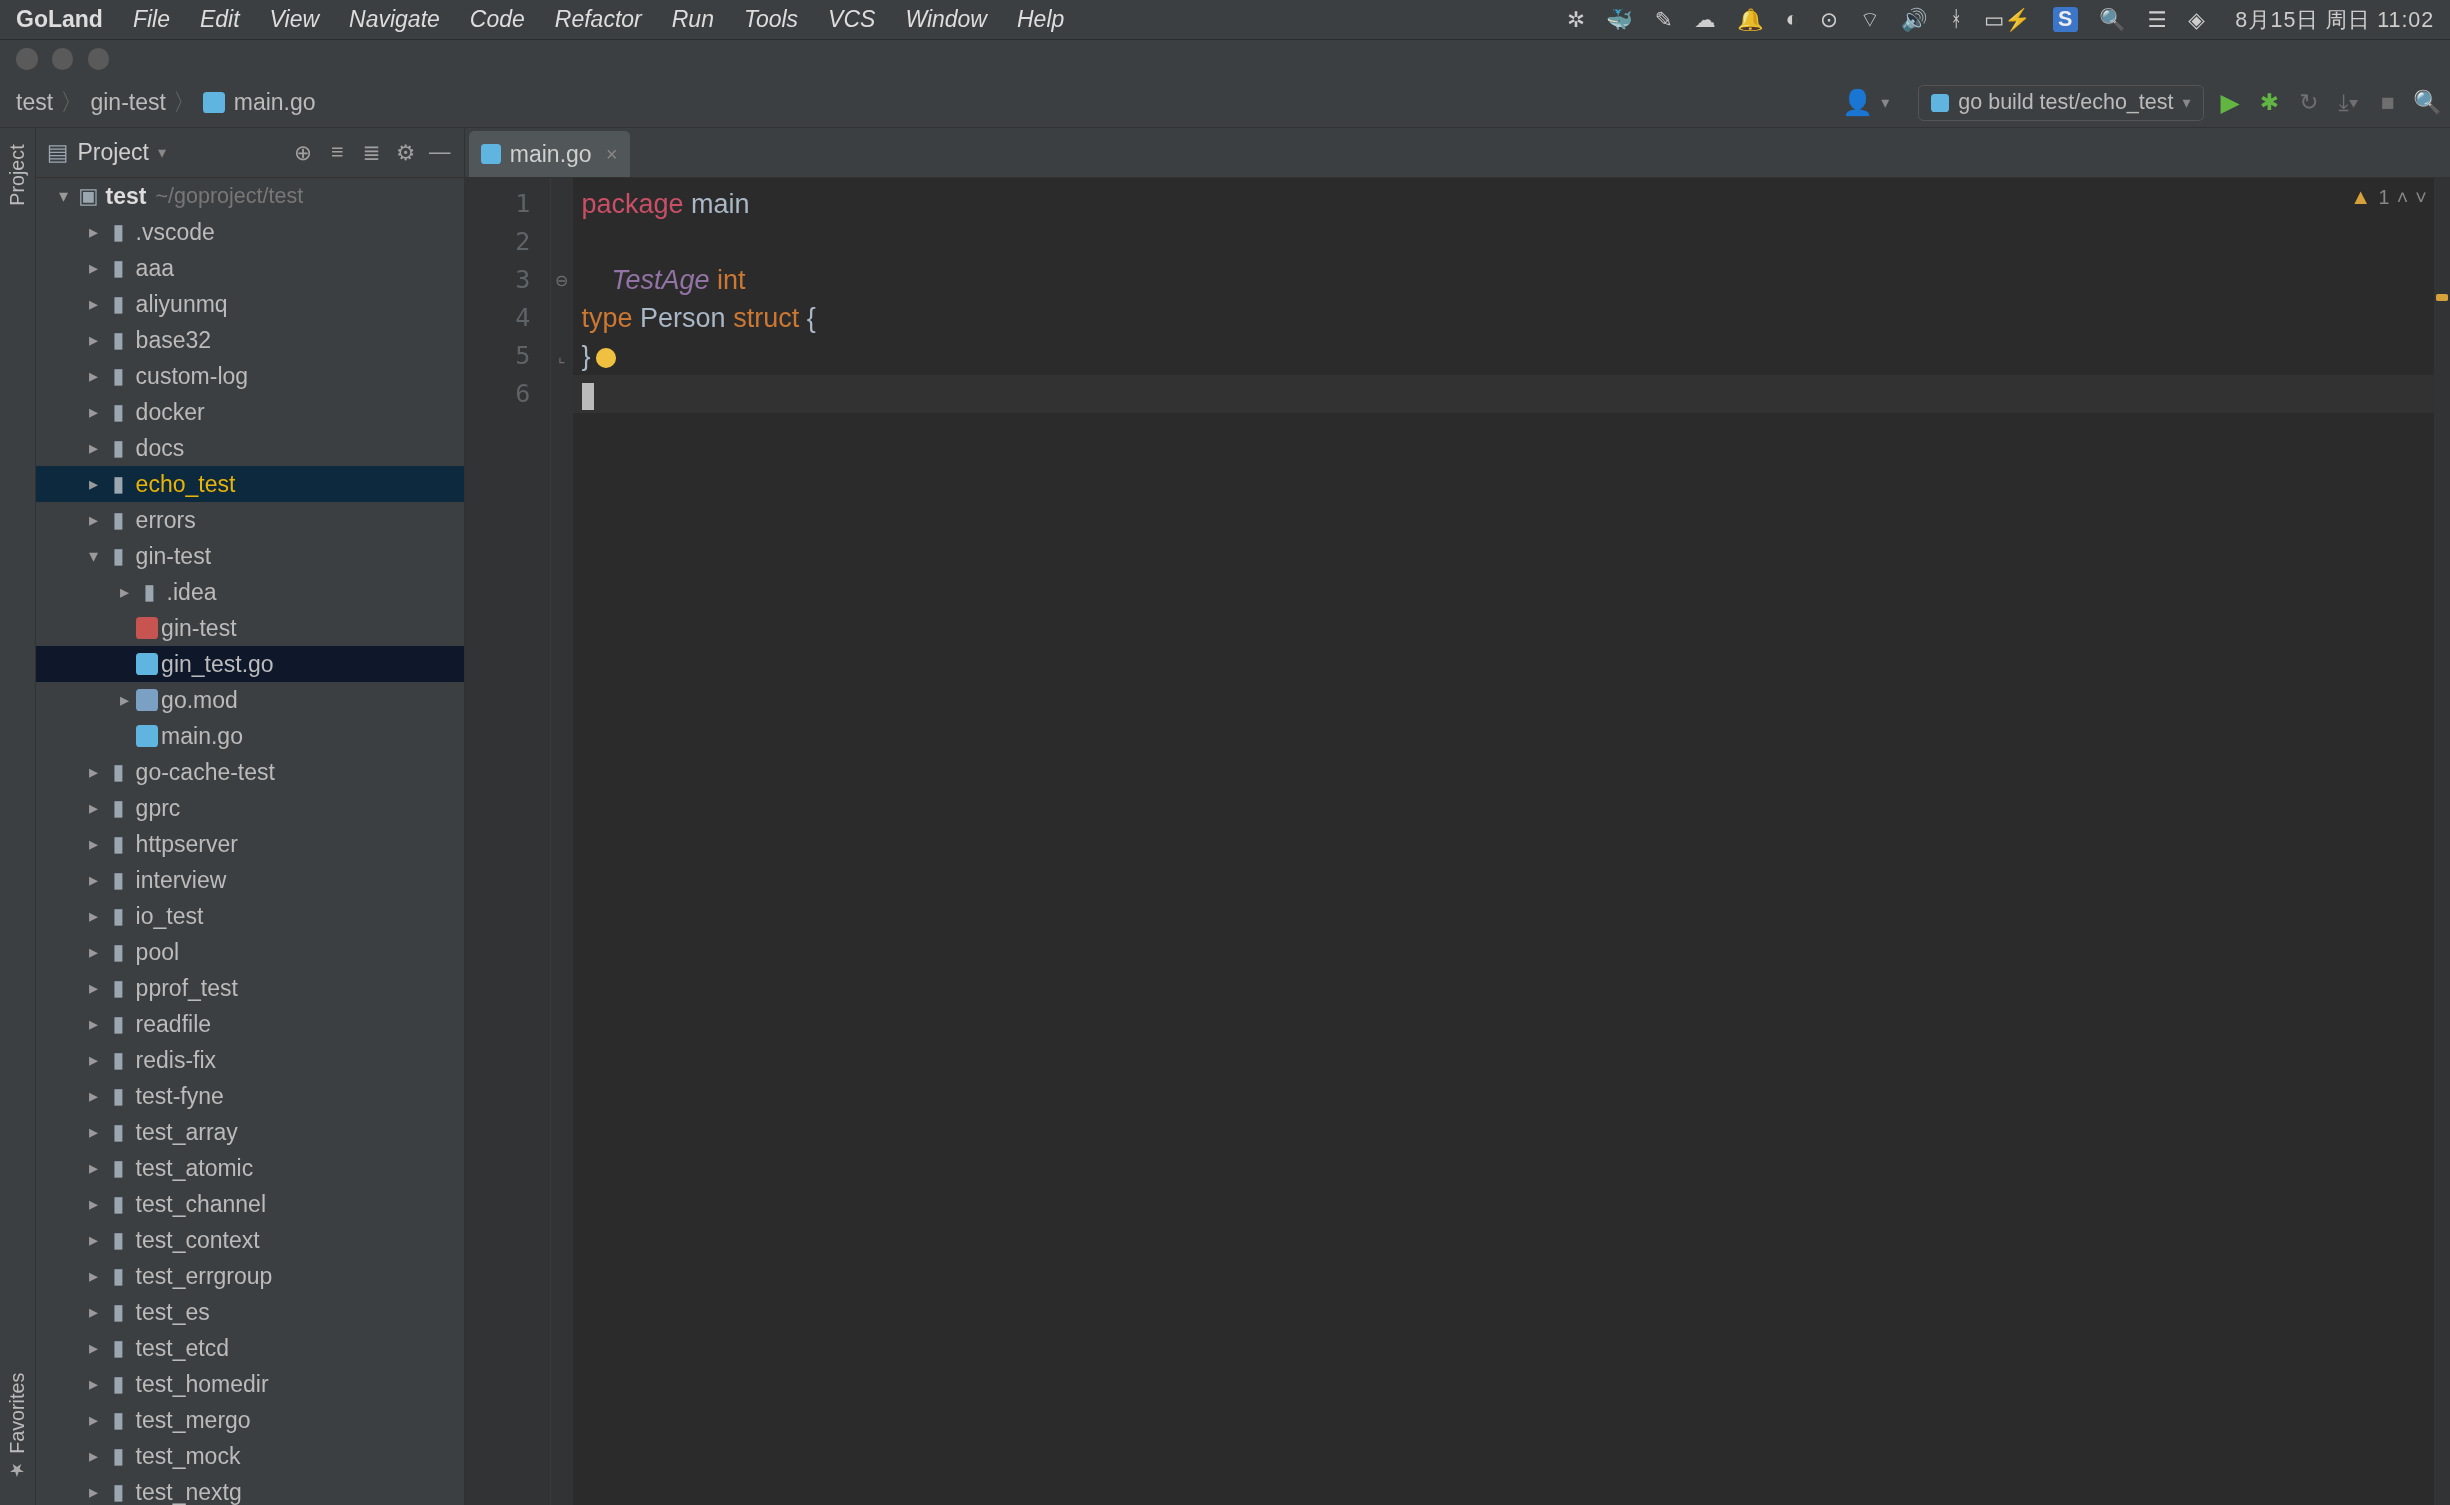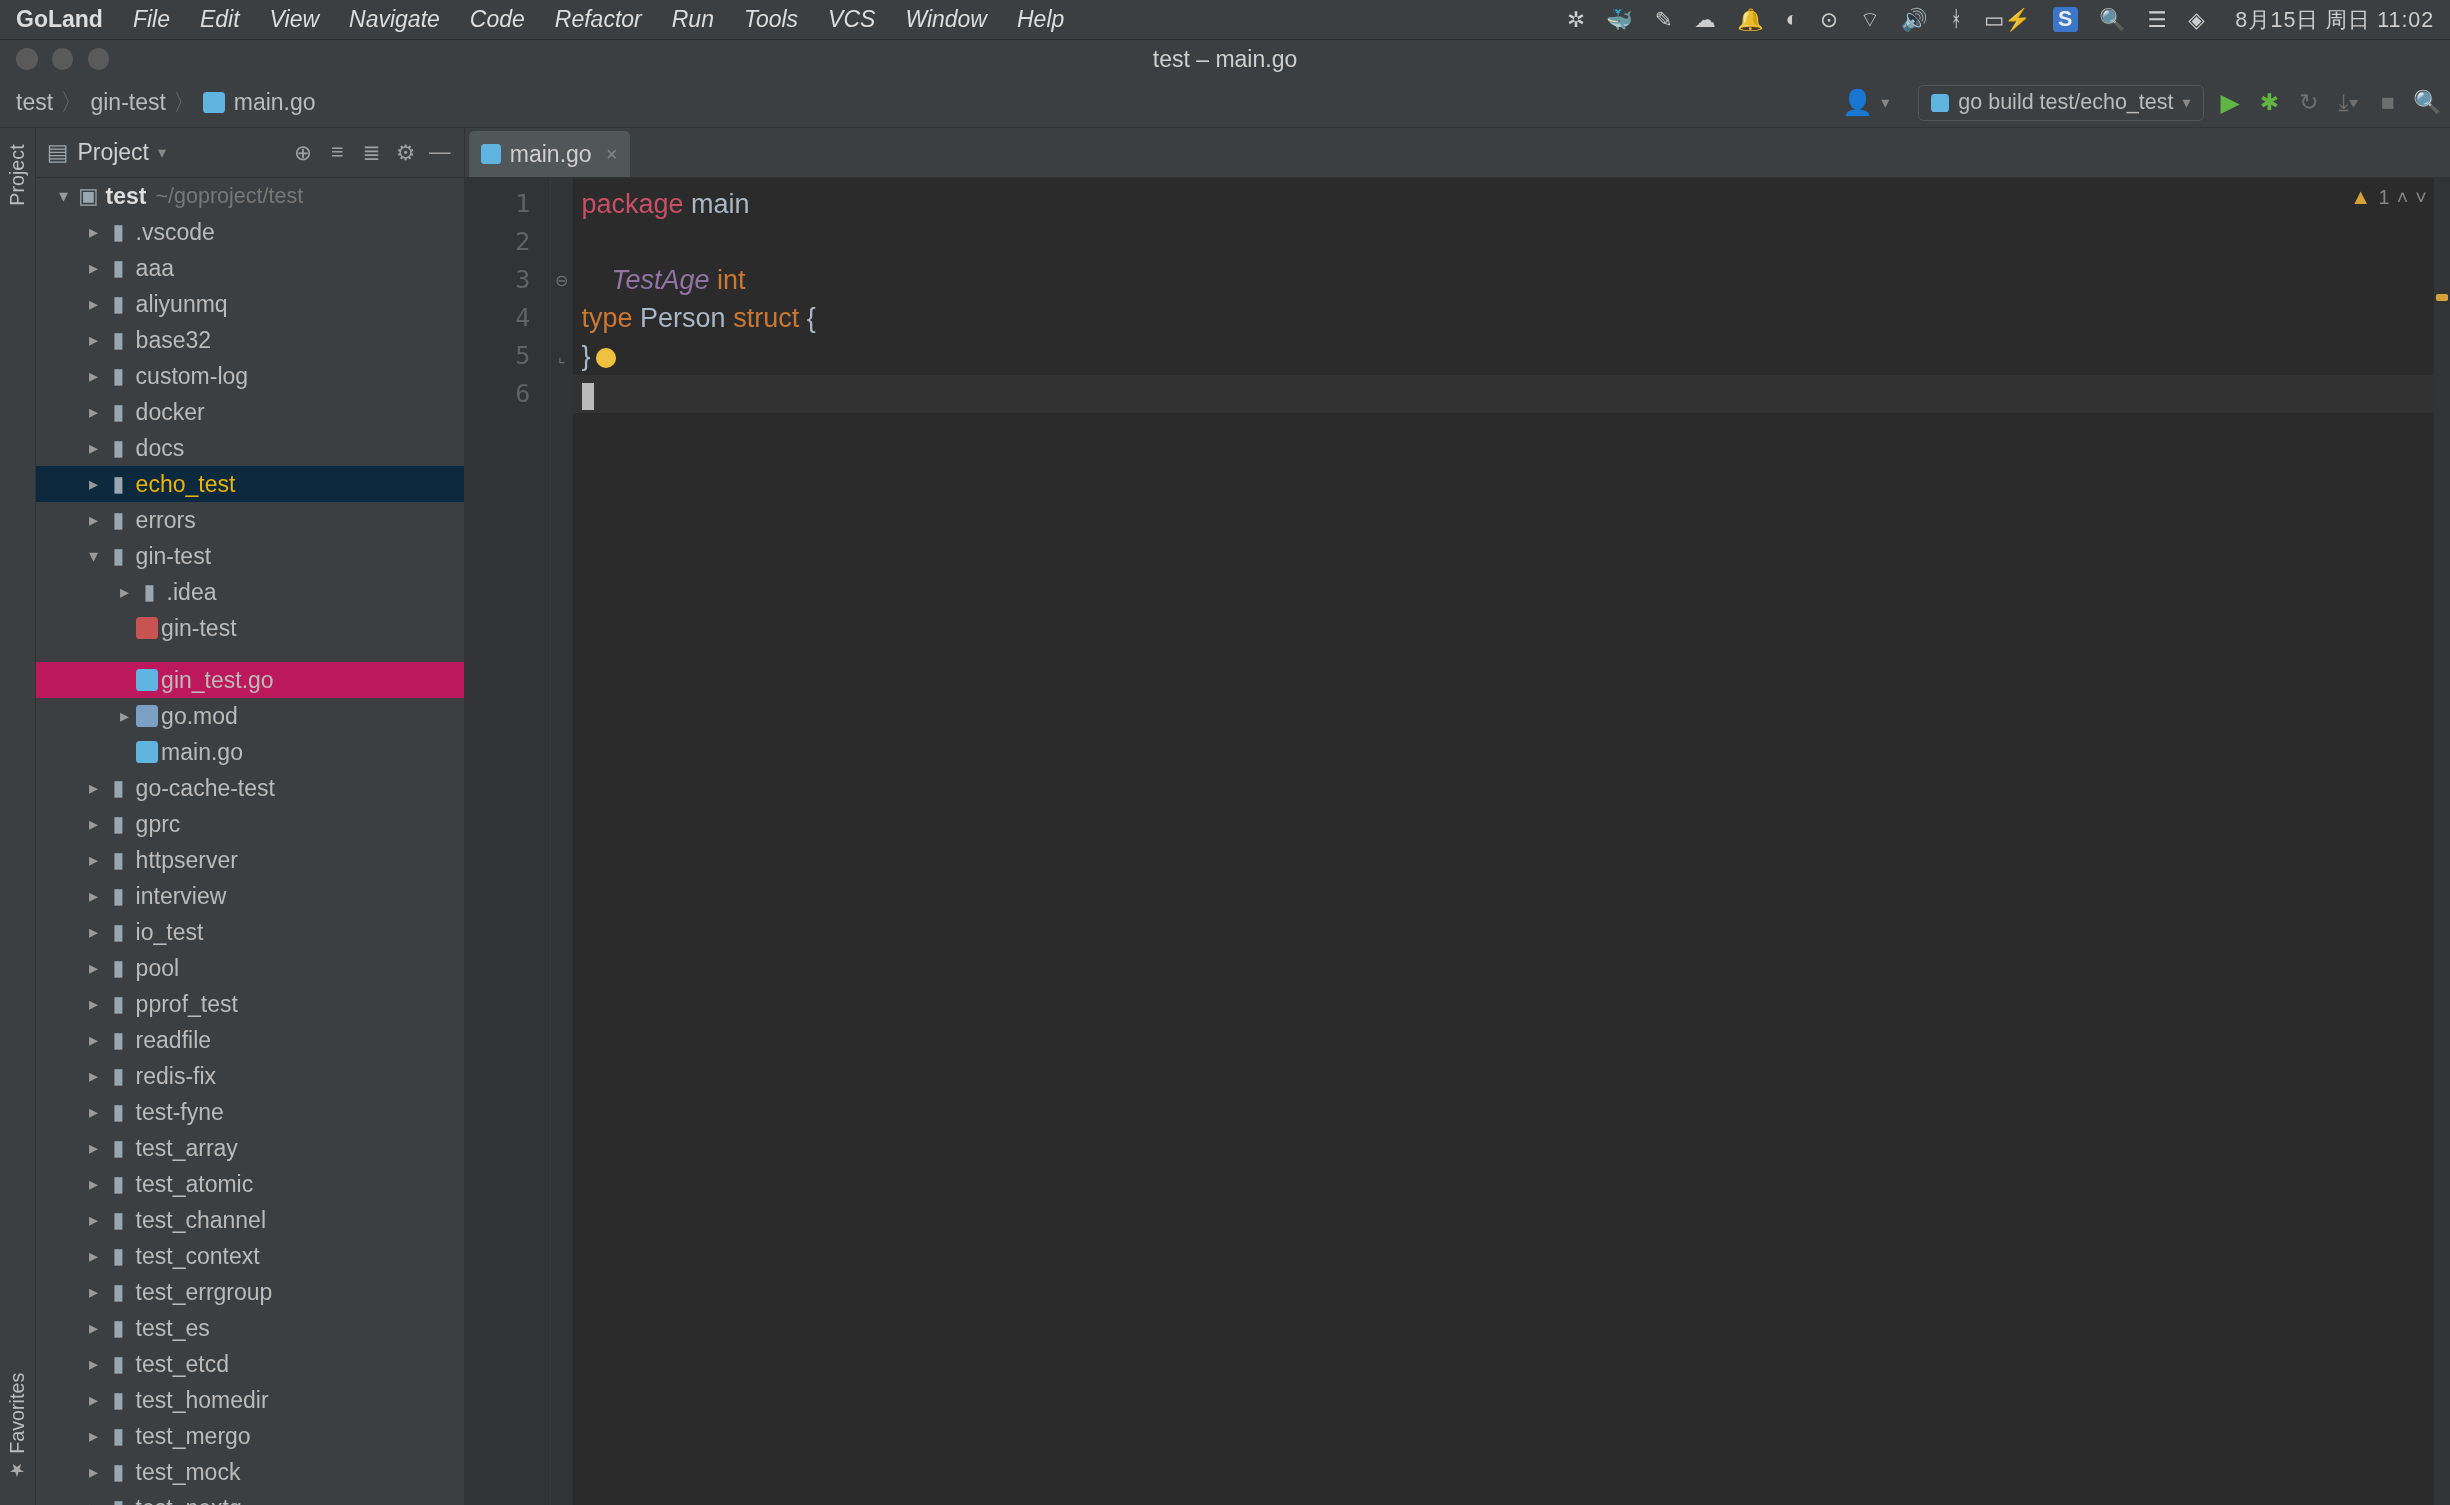--- a/index.html
+++ b/index.html
@@ -64,21 +64,21 @@
 .tree-row .ic { width: 27px; text-align: center; font-size: 21.5px; margin-right: 3.6px; color: #9aa7b0; }
 .tree-row .ic.folder { color: #9aa7b0; }
 .tree-row .ic.go { display:inline-block; width:21.5px; height:21.5px; background:#5fb4e0; border-radius:3.6px; }
 .tree-row .ic.mod { display:inline-block; width:21.5px; height:21.5px; background:#7aa0c4; border-radius:3.6px; }
 .tree-row .ic.iml { display:inline-block; width:21.5px; height:21.5px; background:#c75450; border-radius:3.6px; }
 .tree-row .name { color: #bbbbbb; }
 .tree-row .name.bold { color: #dddddd; font-weight: 600; }
 .tree-row .path-hint { color: #777; margin-left: 9px; font-size: 21.5px; }
 .tree-row.selected { background: #0d293e; }
 .tree-row.selected .name { color: #eab308; }
-.tree-row.hl { background: #be185d; margin-top: 16px; }
+.tree-row.hl { background: #0f172a; }
 
 
 .editor-area { flex: 1; display: flex; flex-direction: column; background: #2b2b2b; }
 .tabstrip { height: 50px; background: #3c3f41; display: flex; align-items: flex-end; border-bottom: 1.8px solid #323232; padding-left: 3.6px; }
 .tab { height: 46px; background: #515658; border-top-left-radius: 5.4px; border-top-right-radius: 5.4px; display: flex; align-items: center; padding: 0 12.5px; gap: 9px; color: #cfcfcf; font-size: 23px; margin-right: 3.6px; }
 .tab .go-file-ic { width: 19.7px; height: 19.7px; background: #5fb4e0; border-radius: 3.6px; display: inline-block; }
 .tab .close { color: #888; font-size: 19.7px; cursor: pointer; margin-left: 5.4px; }
 
 .editor-body { flex: 1; display: flex; position: relative; }
 .gutter-col { width: 86px; background: #313335; border-right: 0.9px solid #3a3a3a; padding-top: 7.2px; }
@@ -141,21 +141,20 @@
     <span class="clock">8月15日 周日 11:02</span>
   </div>
 </div>
 
 <div class="titlebar">
   <div class="traffic">
     <span></span>
     <span></span>
     <span></span>
   </div>
-  <div class="title">test – main.go</div>
   <div style="width:232px"></div>
 </div>
 
 <div class="navbar">
   <span class="crumb">test</span>
   <span class="crumb-sep">〉</span>
   <span class="crumb">gin-test</span>
   <span class="crumb-sep">〉</span>
   <span class="go-icon"></span>
   <span class="crumb">main.go</span>

